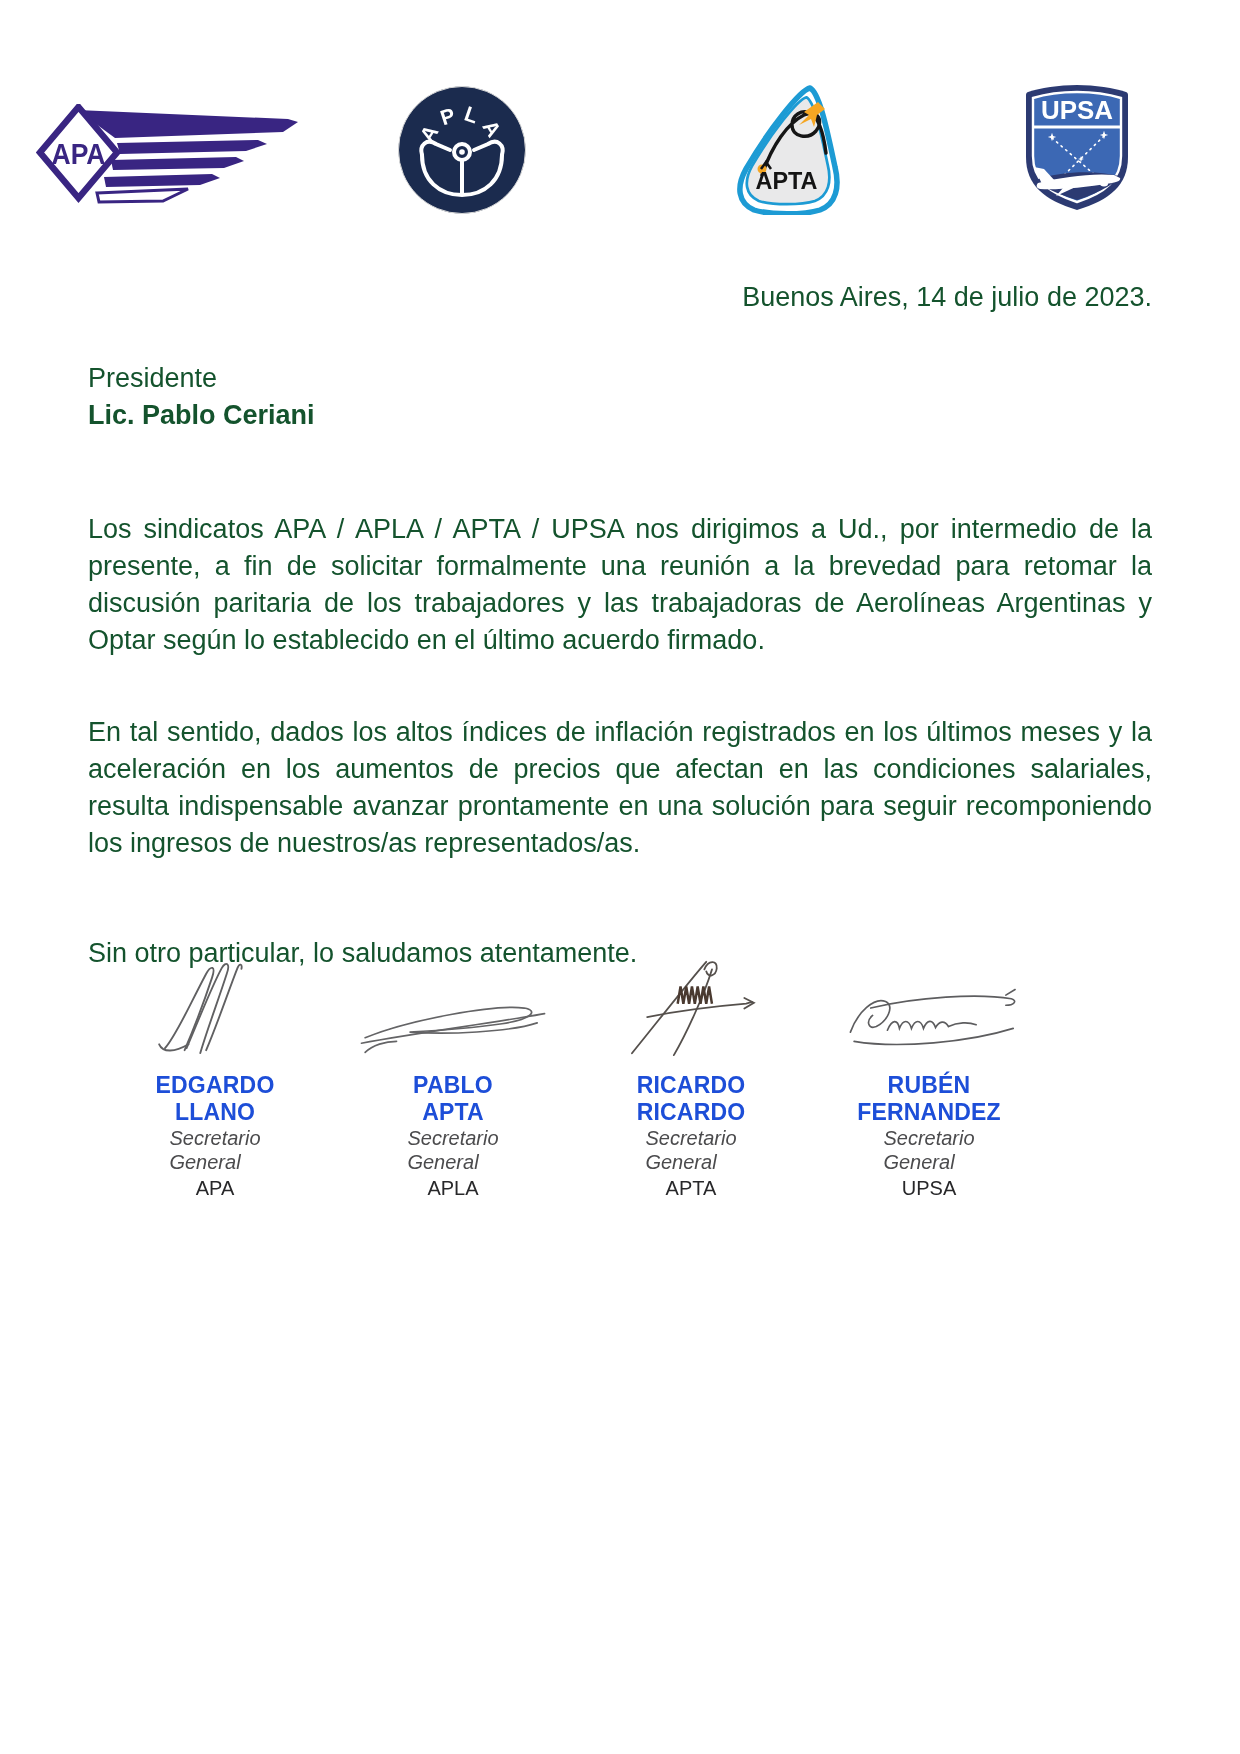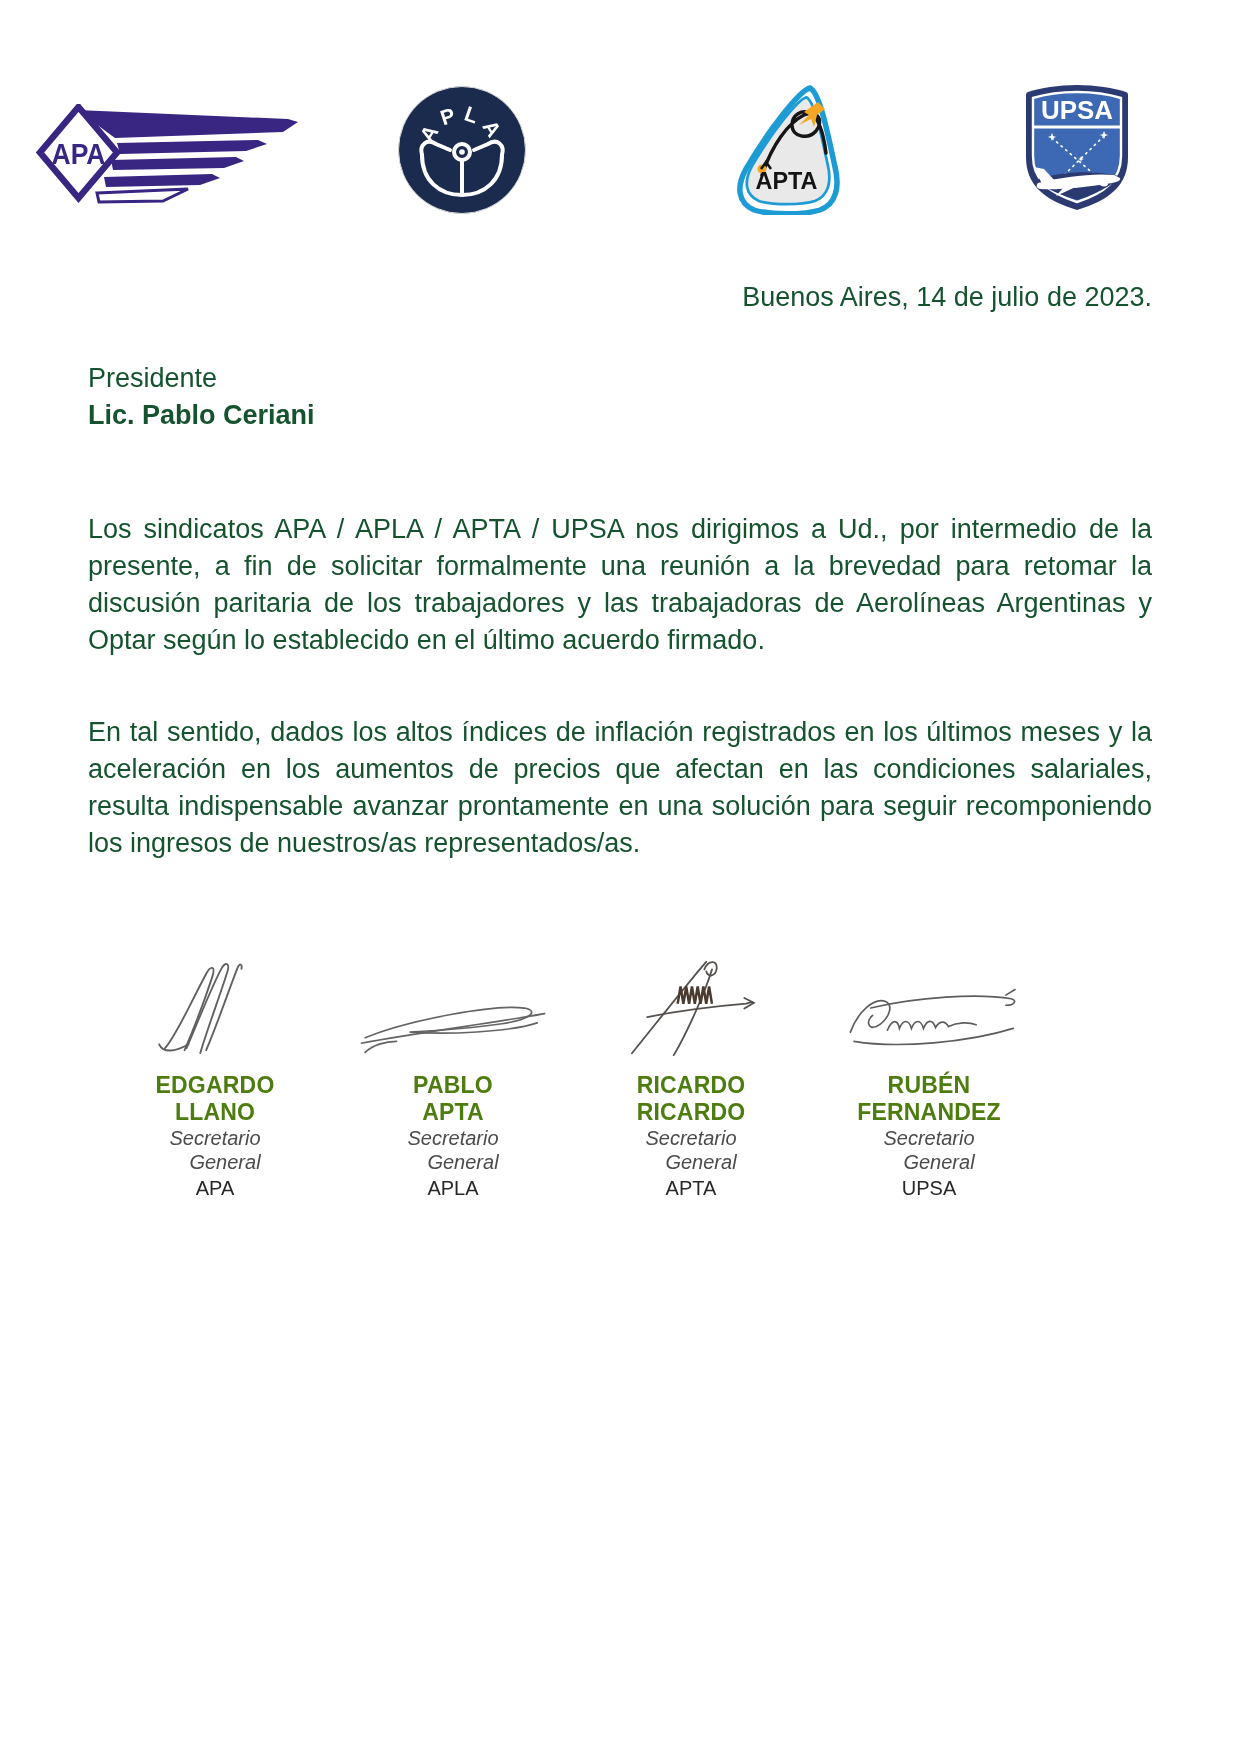--- a/index.html
+++ b/index.html
@@ -14,22 +14,22 @@
   .recipient{top:360px;}
   .recipient .name{font-weight:bold;}
   .recipient .org{font-style:italic;}
   .para{text-align:justify;}
   .p1{top:484px;}
   .p2{top:694px;margin-top:20px;}
   .closing{top:908px;text-align:left;}
   .signatures{position:absolute;top:956px;left:96px;width:952px;display:flex;}
   .sig-col{flex:1;display:flex;flex-direction:column;align-items:center;}
   .sig-canvas{height:102px;display:flex;align-items:flex-end;justify-content:center;}
-  .sig-name{margin-top:14px;font-size:23px;line-height:27px;font-weight:bold;color:#4d7c0f;text-align:center;letter-spacing:.2px;}
-  .sig-title{font-size:20px;line-height:24px;font-style:italic;color:#4b4b4d;text-align:right;}
+  .sig-name{margin-top:14px;font-size:23px;line-height:27px;font-weight:bold;color:#1d4ed8;text-align:center;letter-spacing:.2px;}
+  .sig-title{font-size:20px;line-height:24px;font-style:italic;color:#4b4b4d;text-align:left;}
   .sig-union{font-size:20px;line-height:24px;color:#28282a;margin-top:2px;text-align:center;}
 </style>
 </head>
 <body>
 
 <div class="page">
 
   <svg class="logo" style="left:36px;top:104px" width="266" height="106" viewBox="0 0 266 106">
 
     <polygon points="41,6 252,15 262,18 247,28 79,34" fill="#392582"></polygon>
@@ -99,20 +99,21 @@
 
   <div class="block date">Buenos Aires, 14 de julio de 2023.</div>
 
   <div class="block recipient">
     <div class="role">Presidente</div>
     <div class="name">Lic. Pablo Ceriani</div>
   </div>
 
   <p class="block para p1">Los sindicatos APA / APLA / APTA / UPSA nos dirigimos a Ud., por intermedio de la presente, a fin de solicitar formalmente una reunión a la brevedad para retomar la discusión paritaria de los trabajadores y las trabajadoras de Aerolíneas Argentinas y Optar según lo establecido en el último acuerdo firmado.</p>
   <p class="block para p2">En tal sentido, dados los altos índices de inflación registrados en los últimos meses y la aceleración en los aumentos de precios que afectan en las condiciones salariales, resulta indispensable avanzar prontamente en una solución para seguir recomponiendo los ingresos de nuestros/as representados/as.</p>
+  <p class="block closing">Sin otro particular, lo saludamos atentamente.</p>
 
   <div class="signatures">
 
     <div class="sig-col">
       <div class="sig-canvas">
         <svg width="130" height="98" viewBox="0 0 130 100">
           <g fill="none" stroke="#606062" stroke-width="1.9" stroke-linecap="round">
             <path d="M14,90 C 26,76 38,48 56,14 C 61,5 66,6 62,18 C 52,48 40,78 34,92"></path>
             <path d="M36,90 C 48,62 62,26 72,8 C 76,1 81,3 77,14 C 68,42 56,74 50,95"></path>
             <path d="M56,92 C 68,64 80,28 88,8 C 90,3 93,4 92,9"></path>

